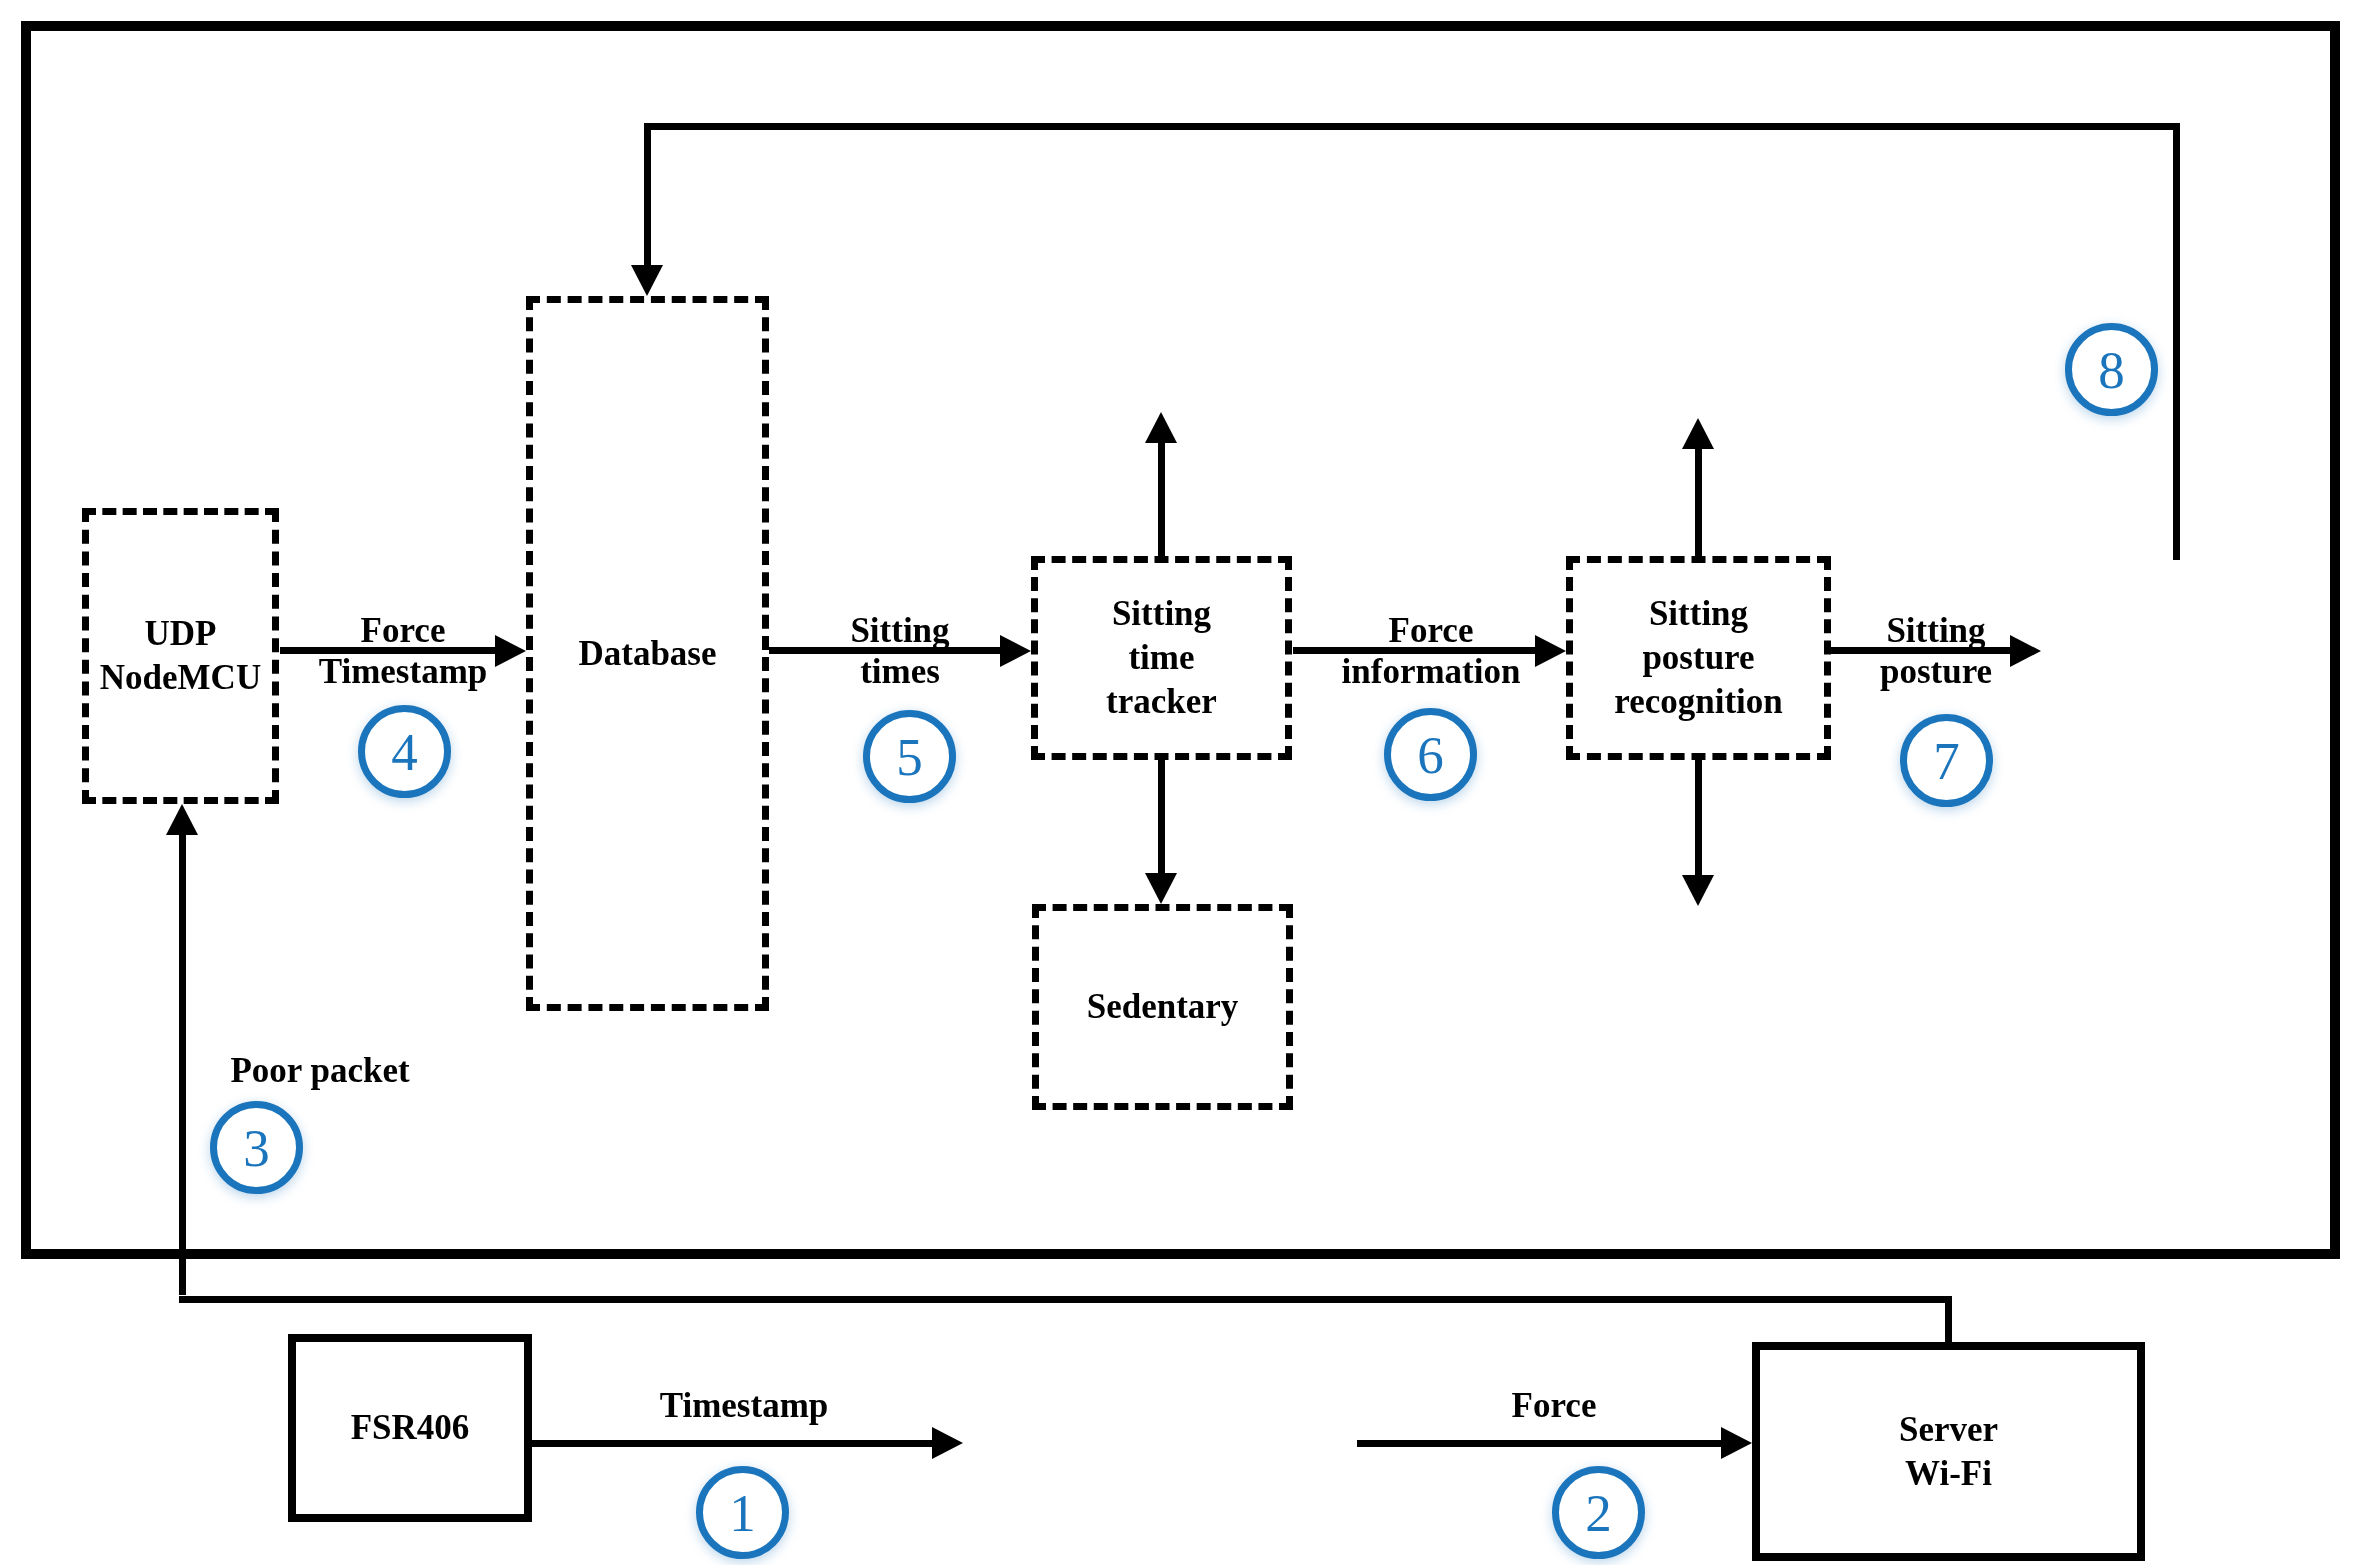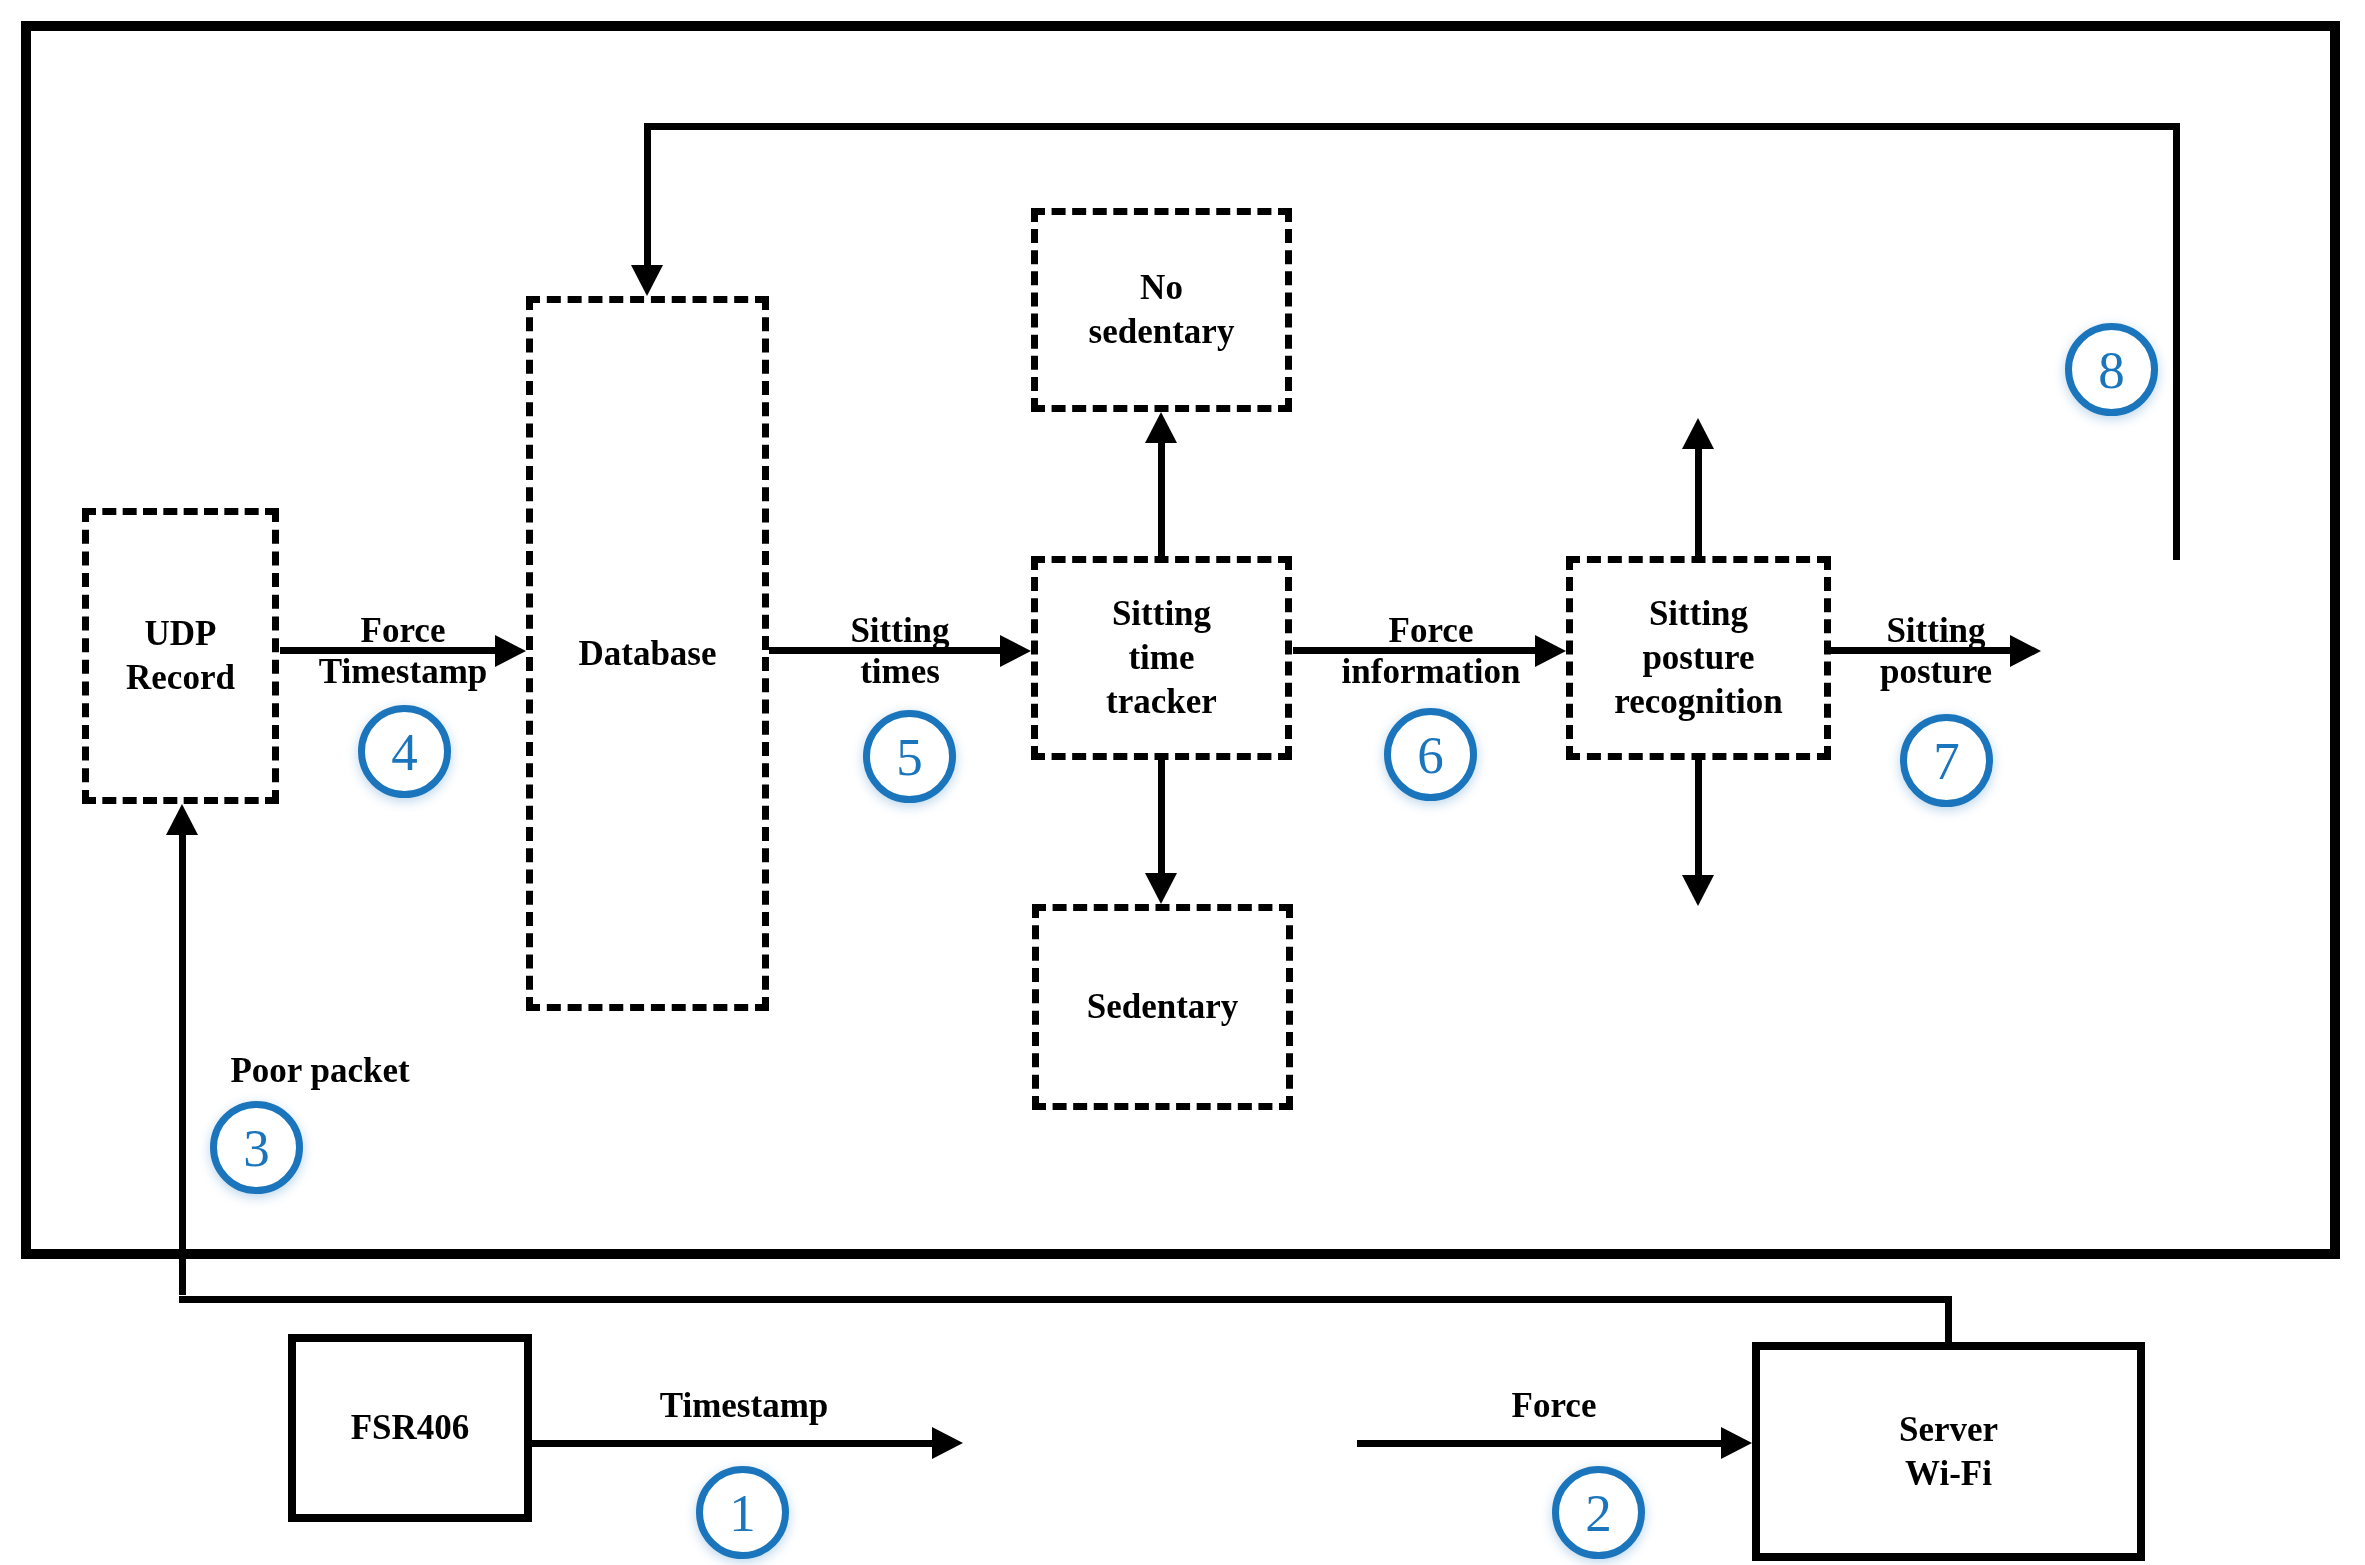--- a/index.html
+++ b/index.html
@@ -44,31 +44,27 @@
 </style>
 </head>
 <body>
 
 <div id="canvas">
 
   <div class="outer" style="left:20.6px;top:20.6px;width:2319px;height:1238px"></div>
 
   <div class="box dashed" style="left:82px;top:508px;width:197px;height:296px">
     <span class="lbl">UDP
-Record</span>
+NodeMCU</span>
   </div>
 
   <div class="box dashed" style="left:526px;top:296px;width:243px;height:715px">
     <span class="lbl">Database</span>
   </div>
 
-  <div class="box dashed" style="left:1031px;top:208px;width:261px;height:204px">
-    <span class="lbl">No
-sedentary</span>
-  </div>
 
   <div class="box dashed" style="left:1031px;top:556px;width:261px;height:204px">
     <span class="lbl">Sitting
 time
 tracker</span>
   </div>
 
   <div class="box dashed" style="left:1032px;top:904px;width:261px;height:206px">
     <span class="lbl">Sedentary</span>
   </div>

